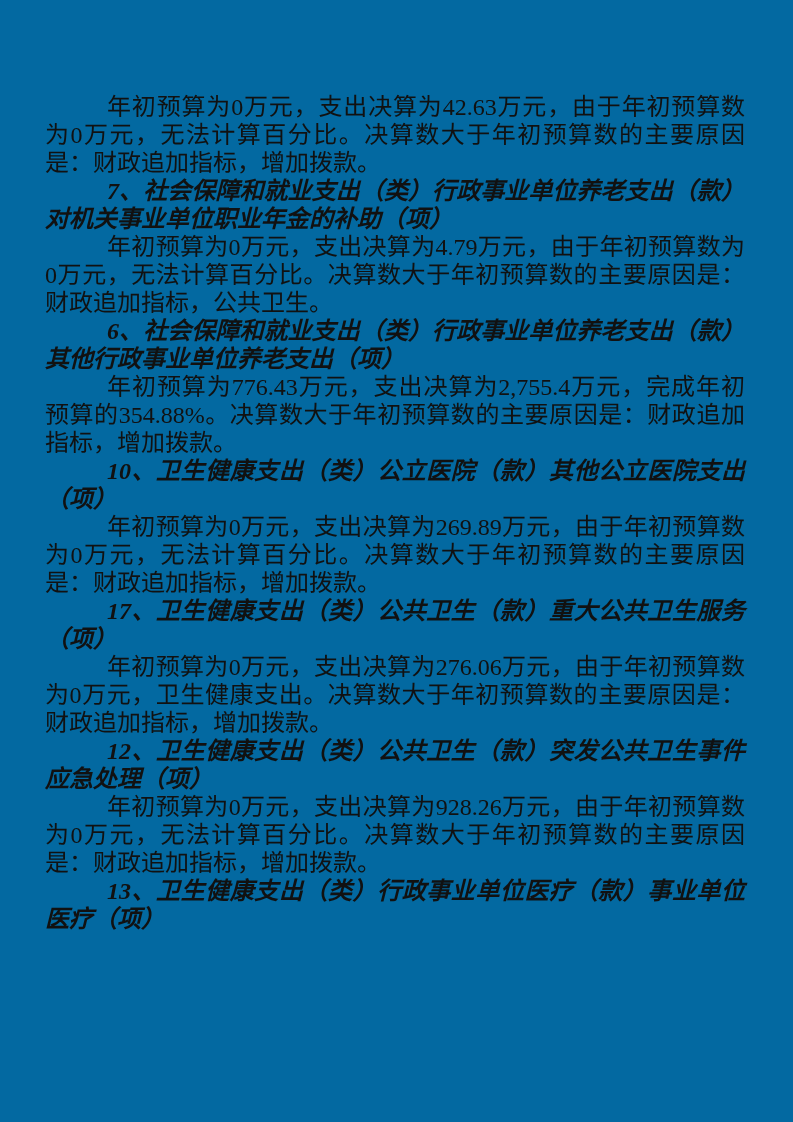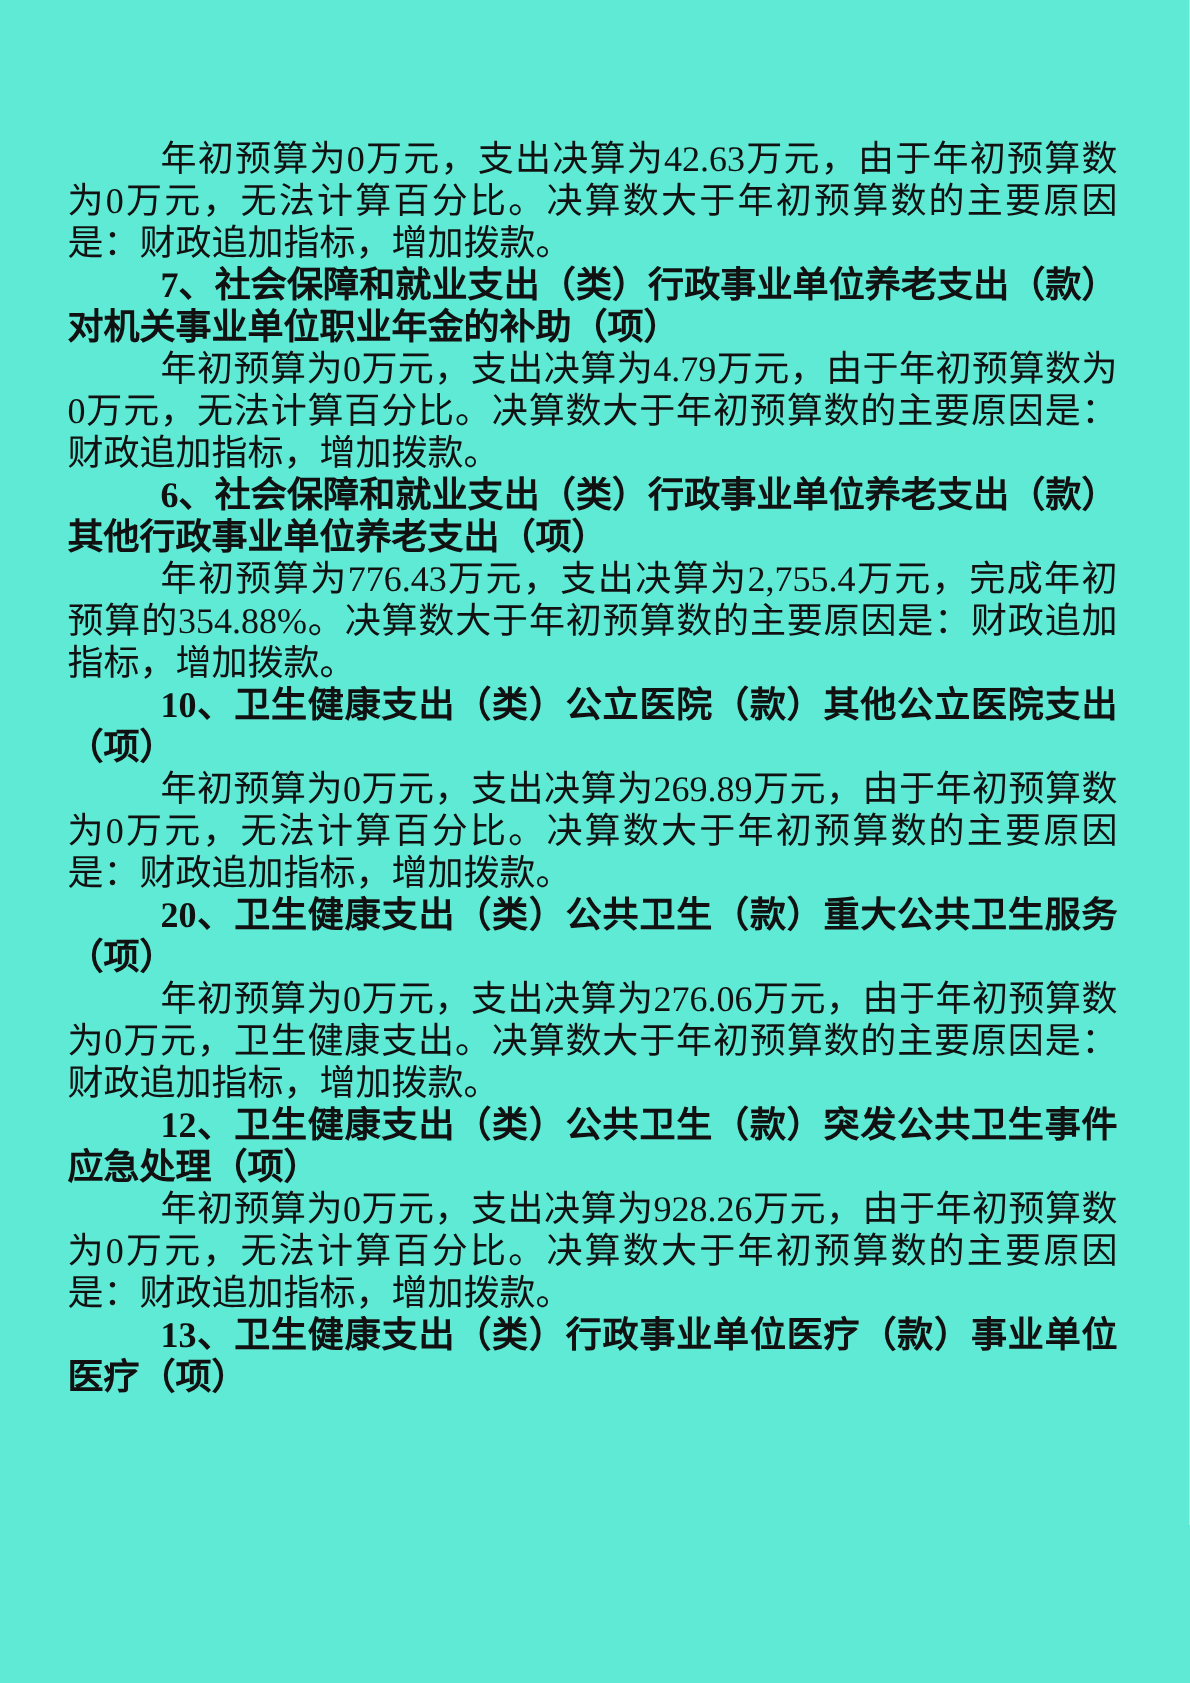--- a/index.html
+++ b/index.html
@@ -11,50 +11,51 @@
     width: 793px;
     height: 1122px;
     overflow: hidden;
     position: relative;
   }
   .page {
     box-sizing: border-box;
     width: 793px;
     height: 1122px;
     padding: 93px 48px 20px 45px;
-    background: #5eead4;
+    background: #0369a1;
     font-family: "Liberation Serif", "DejaVu Serif", serif;
     color: #111111;
   }
   .doc-block {
     margin: 0;
     font-size: 24px;
     line-height: 28px;
     text-indent: 62px;
     text-align: justify;
     text-justify: inter-ideograph;
     word-break: break-all;
     letter-spacing: 0;
   }
   .doc-paragraph {
     font-weight: 400;
   }
   .doc-heading {
     font-weight: 700;
+    font-style: italic;
   }
 </style>
 </head>
 <body>
 
 <div class="page">
   <p class="doc-block doc-paragraph">年初预算为0万元，支出决算为42.63万元，由于年初预算数为0万元，无法计算百分比。决算数大于年初预算数的主要原因是：财政追加指标，增加拨款。</p>
   <p class="doc-block doc-heading">7、社会保障和就业支出（类）行政事业单位养老支出（款）对机关事业单位职业年金的补助（项）</p>
-  <p class="doc-block doc-paragraph">年初预算为0万元，支出决算为4.79万元，由于年初预算数为0万元，无法计算百分比。决算数大于年初预算数的主要原因是：财政追加指标，增加拨款。</p>
+  <p class="doc-block doc-paragraph">年初预算为0万元，支出决算为4.79万元，由于年初预算数为0万元，无法计算百分比。决算数大于年初预算数的主要原因是：财政追加指标，公共卫生。</p>
   <p class="doc-block doc-heading">6、社会保障和就业支出（类）行政事业单位养老支出（款）其他行政事业单位养老支出（项）</p>
   <p class="doc-block doc-paragraph">年初预算为776.43万元，支出决算为2,755.4万元，完成年初预算的354.88%。决算数大于年初预算数的主要原因是：财政追加指标，增加拨款。</p>
   <p class="doc-block doc-heading">10、卫生健康支出（类）公立医院（款）其他公立医院支出（项）</p>
   <p class="doc-block doc-paragraph">年初预算为0万元，支出决算为269.89万元，由于年初预算数为0万元，无法计算百分比。决算数大于年初预算数的主要原因是：财政追加指标，增加拨款。</p>
-  <p class="doc-block doc-heading">20、卫生健康支出（类）公共卫生（款）重大公共卫生服务（项）</p>
+  <p class="doc-block doc-heading">17、卫生健康支出（类）公共卫生（款）重大公共卫生服务（项）</p>
   <p class="doc-block doc-paragraph">年初预算为0万元，支出决算为276.06万元，由于年初预算数为0万元，卫生健康支出。决算数大于年初预算数的主要原因是：财政追加指标，增加拨款。</p>
   <p class="doc-block doc-heading">12、卫生健康支出（类）公共卫生（款）突发公共卫生事件应急处理（项）</p>
   <p class="doc-block doc-paragraph">年初预算为0万元，支出决算为928.26万元，由于年初预算数为0万元，无法计算百分比。决算数大于年初预算数的主要原因是：财政追加指标，增加拨款。</p>
   <p class="doc-block doc-heading">13、卫生健康支出（类）行政事业单位医疗（款）事业单位医疗（项）</p>
 </div>
 
 </body></html>

